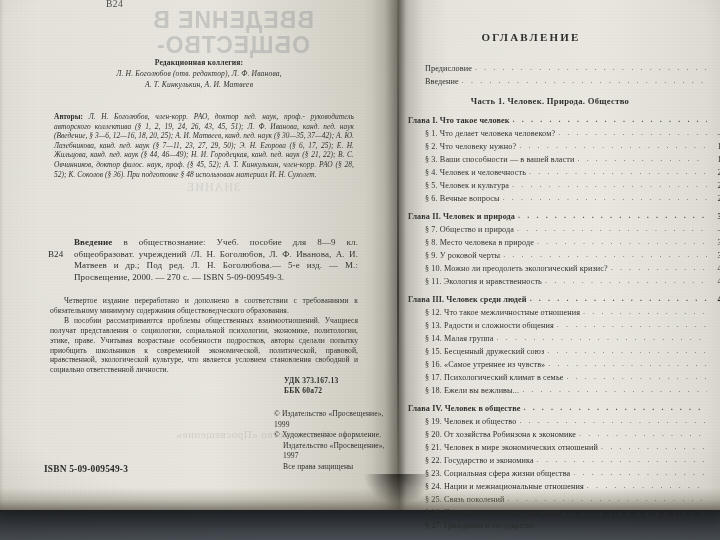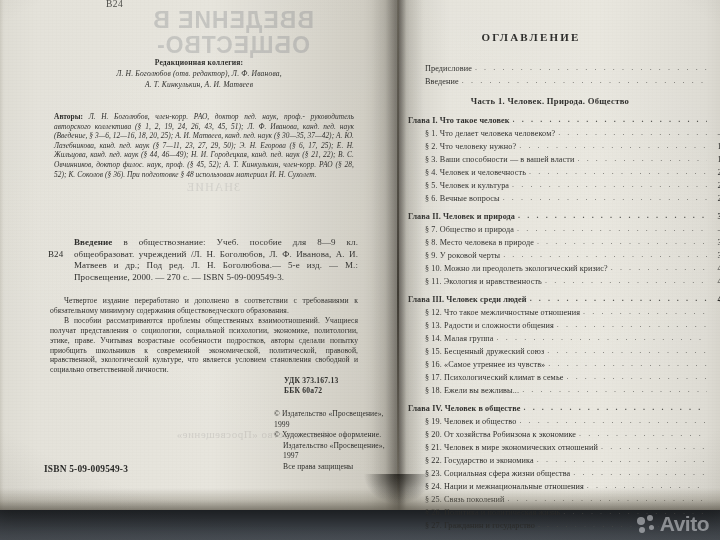--- a/index.html
+++ b/index.html
@@ -444,22 +444,13 @@
     <div class="gutter"></div>
     <div class="gutter-line"></div>
     <div class="edge-left"></div>
     <div class="edge-bottom"></div>
     <div class="spine-shadow"></div>
     <div class="grain"></div>
   </div>
 
   <div class="vignette"></div>
 
-  <div class="avito">
-    <span class="dots">
-        <i></i>
-        <i></i>
-        <i></i>
-        <i></i>
-      </span>
-    <span class="wm">Avito</span>
-  </div>
 </div>
 
 </body></html>

